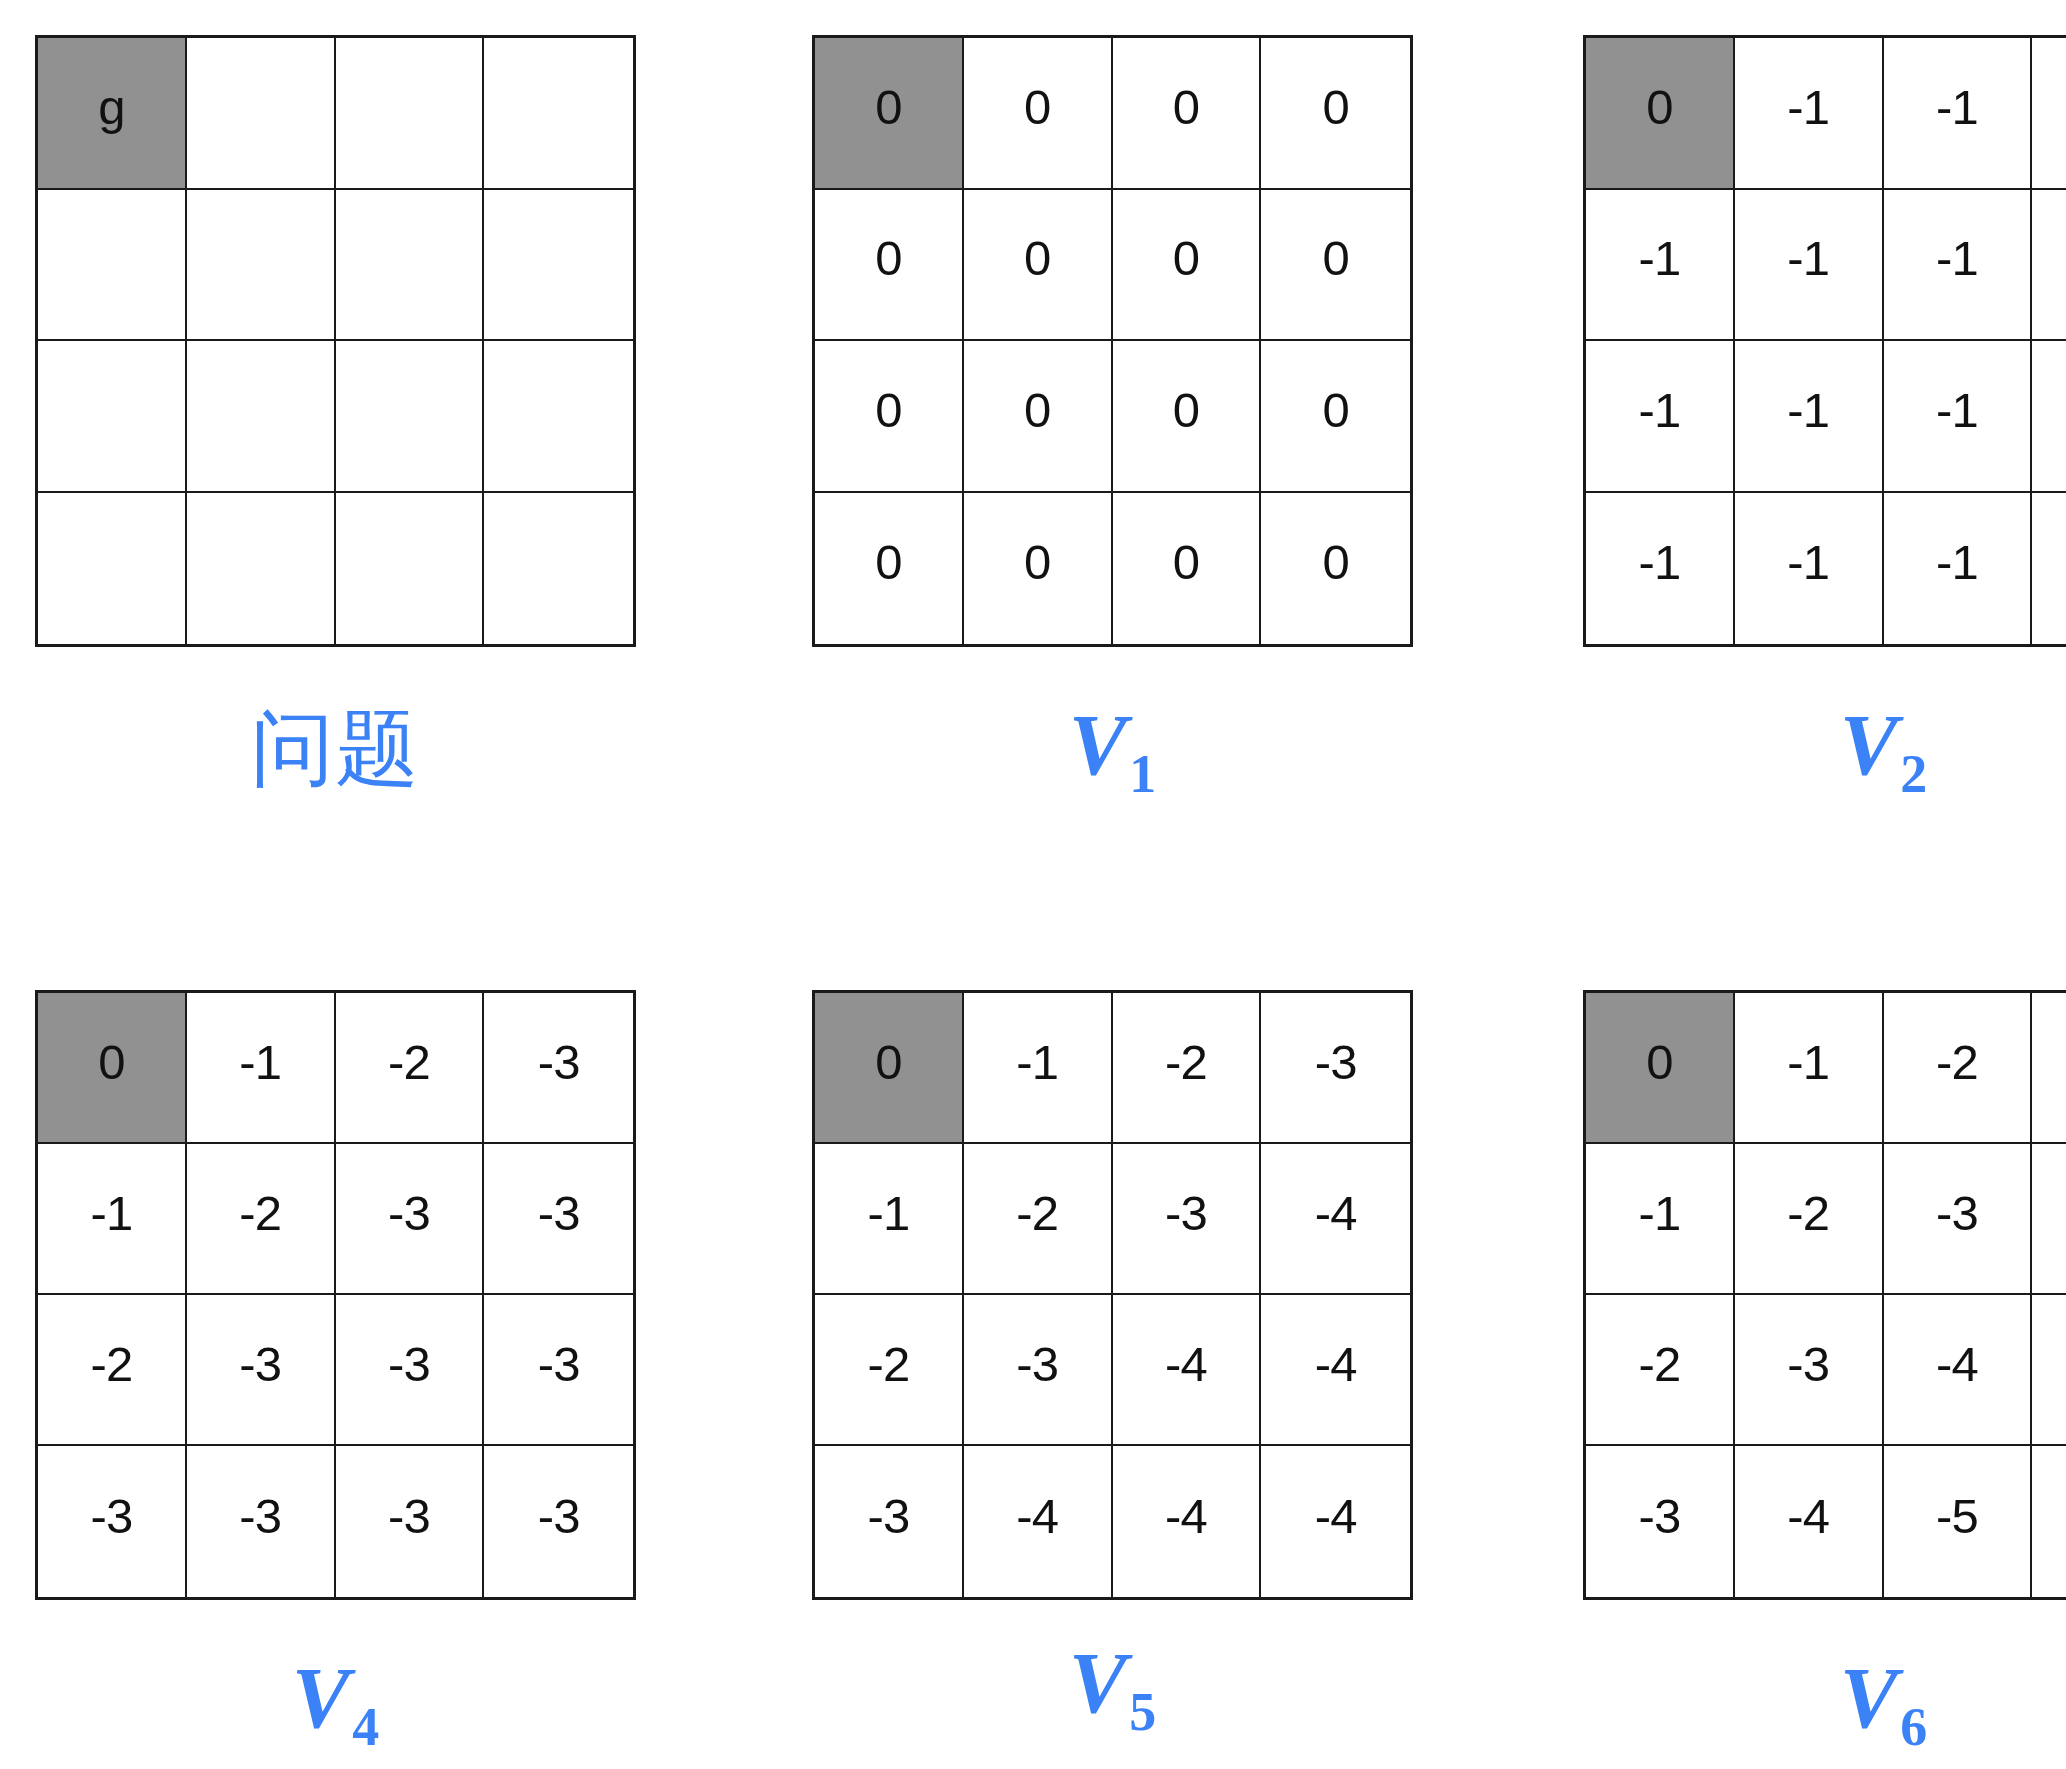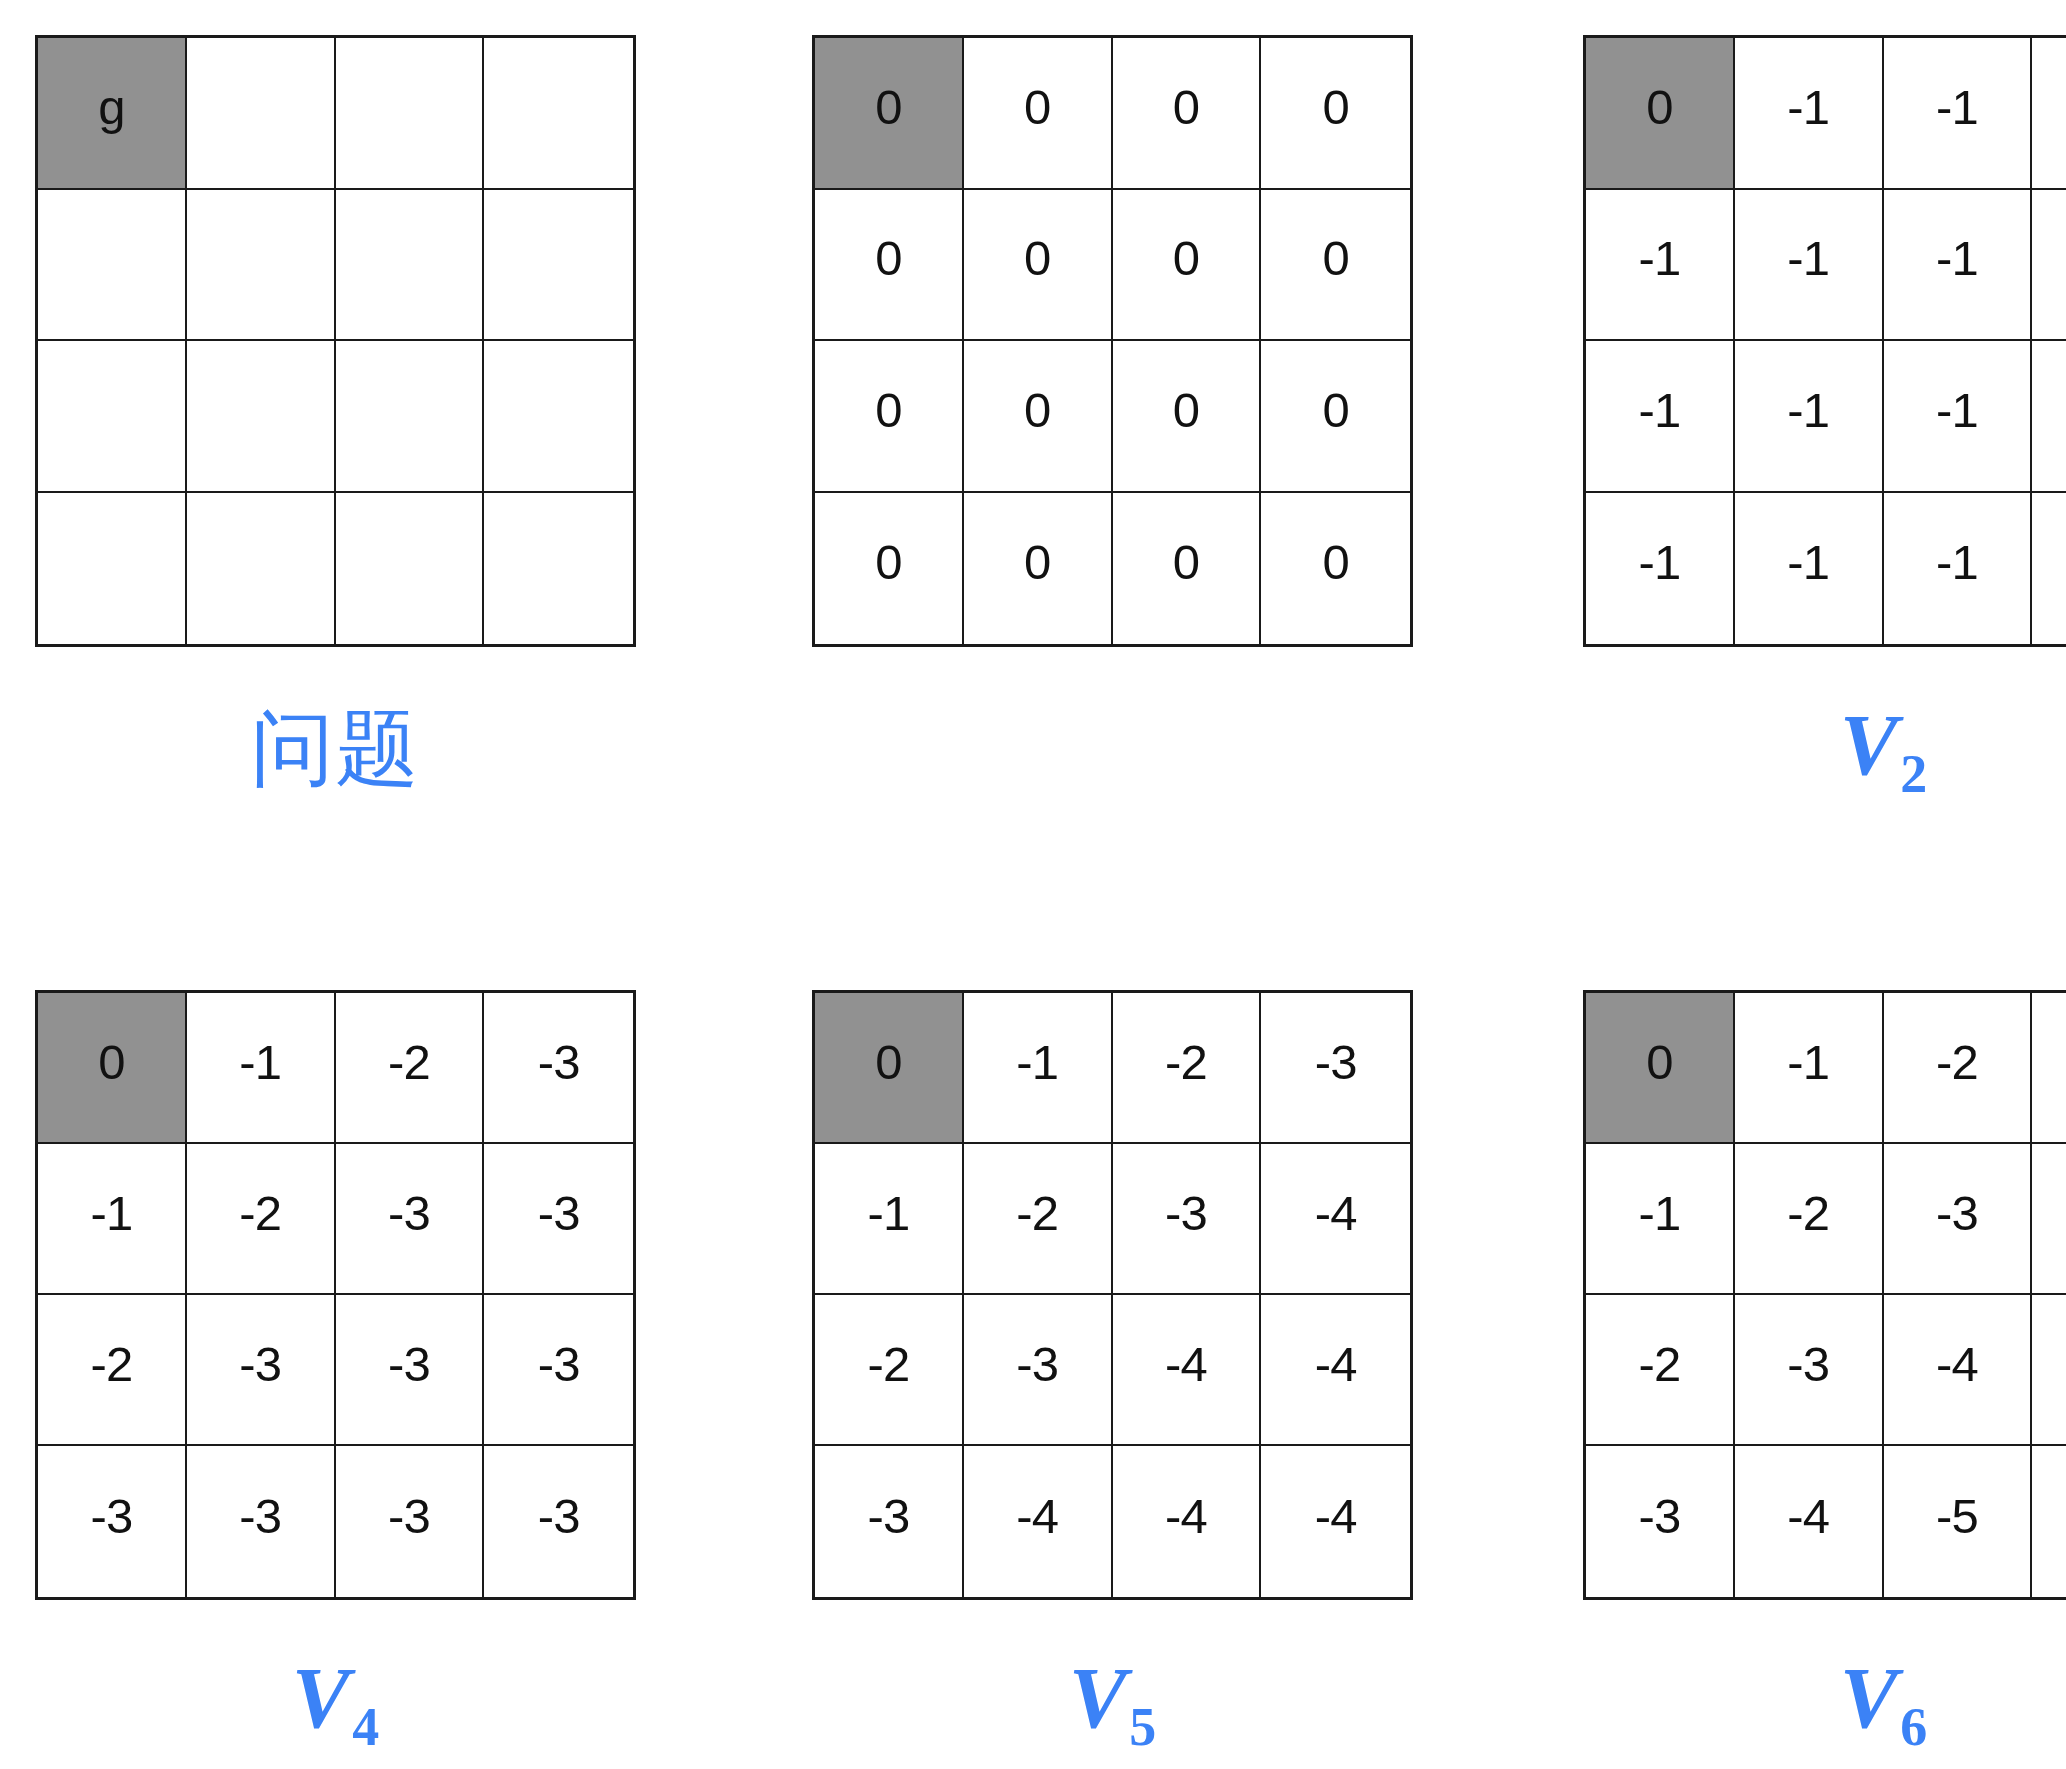--- a/index.html
+++ b/index.html
@@ -120,20 +120,21 @@
         <div class="cell col-last">0</div>
         <div class="cell">0</div>
         <div class="cell">0</div>
         <div class="cell">0</div>
         <div class="cell col-last">0</div>
         <div class="cell row-last">0</div>
         <div class="cell row-last">0</div>
         <div class="cell row-last">0</div>
         <div class="cell col-last row-last">0</div>
       </div>
+      <div class="caption caption-math" style="top: 659px;"><span>V</span><span class="sub">1</span></div>
     </div>
     <div class="panel" style="left: 1583px; top: 35px; width: 601px;">
       <div class="grid" style="width: 601px; height: 612px;">
         <div class="cell shaded">0</div>
         <div class="cell">-1</div>
         <div class="cell">-1</div>
         <div class="cell col-last">-1</div>
         <div class="cell">-1</div>
         <div class="cell">-1</div>
         <div class="cell">-1</div>
@@ -182,21 +183,21 @@
         <div class="cell col-last">-4</div>
         <div class="cell">-2</div>
         <div class="cell">-3</div>
         <div class="cell">-4</div>
         <div class="cell col-last">-4</div>
         <div class="cell row-last">-3</div>
         <div class="cell row-last">-4</div>
         <div class="cell row-last">-4</div>
         <div class="cell col-last row-last">-4</div>
       </div>
-      <div class="caption caption-math" style="top: 657px;"><span>V</span><span class="sub">5</span></div>
+      <div class="caption caption-math" style="top: 642px;"><span>V</span><span class="sub">5</span></div>
     </div>
     <div class="panel" style="left: 1583px; top: 990px; width: 601px;">
       <div class="grid" style="width: 601px; height: 610px;">
         <div class="cell shaded">0</div>
         <div class="cell">-1</div>
         <div class="cell">-2</div>
         <div class="cell col-last">-3</div>
         <div class="cell">-1</div>
         <div class="cell">-2</div>
         <div class="cell">-3</div>

